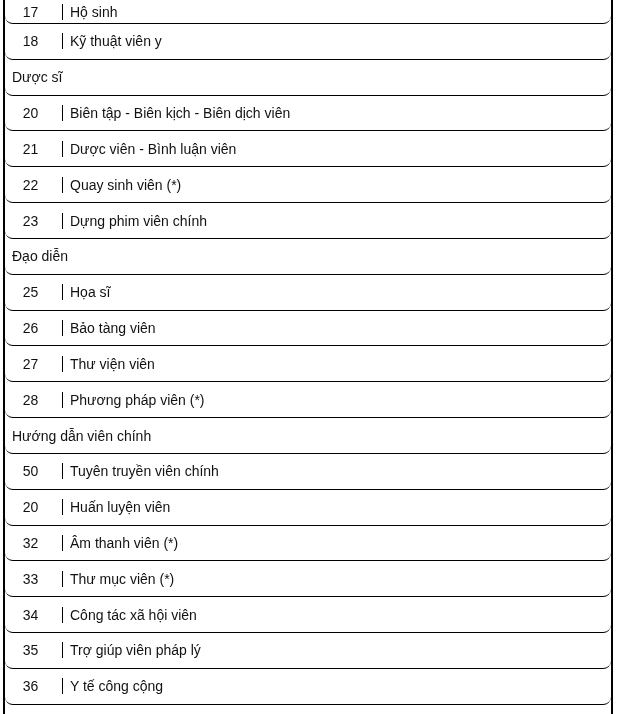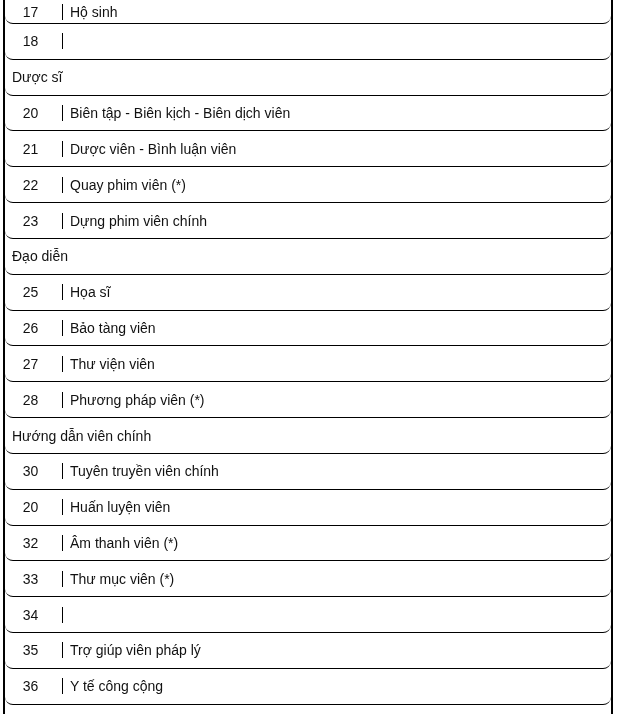--- a/index.html
+++ b/index.html
@@ -69,20 +69,23 @@
     </div>
     <div class="cell-title">
       <span>Hộ sinh</span>
     </div>
   </div>
 
   <div class="row">
     <div class="cell-no">
       <span>18</span>
     </div>
+    <div class="cell-title">
+      <span>Kỹ thuật viên y</span>
+    </div>
   </div>
 
   <div class="row">
     <div class="cell-title">
       <span>Dược sĩ</span>
     </div>
   </div>
 
   <div class="row">
     <div class="cell-no">
@@ -100,21 +103,21 @@
     <div class="cell-title">
       <span>Dược viên - Bình luận viên</span>
     </div>
   </div>
 
   <div class="row">
     <div class="cell-no">
       <span>22</span>
     </div>
     <div class="cell-title">
-      <span>Quay phim viên (*)</span>
+      <span>Quay sinh viên (*)</span>
     </div>
   </div>
 
   <div class="row">
     <div class="cell-no">
       <span>23</span>
     </div>
     <div class="cell-title">
       <span>Dựng phim viên chính</span>
     </div>
@@ -163,21 +166,21 @@
   </div>
 
   <div class="row">
     <div class="cell-title">
       <span>Hướng dẫn viên chính</span>
     </div>
   </div>
 
   <div class="row">
     <div class="cell-no">
-      <span>30</span>
+      <span>50</span>
     </div>
     <div class="cell-title">
       <span>Tuyên truyền viên chính</span>
     </div>
   </div>
 
   <div class="row">
     <div class="cell-no">
       <span>20</span>
     </div>
@@ -200,20 +203,23 @@
       <span>33</span>
     </div>
     <div class="cell-title">
       <span>Thư mục viên (*)</span>
     </div>
   </div>
 
   <div class="row">
     <div class="cell-no">
       <span>34</span>
+    </div>
+    <div class="cell-title">
+      <span>Công tác xã hội viên</span>
     </div>
   </div>
 
   <div class="row">
     <div class="cell-no">
       <span>35</span>
     </div>
     <div class="cell-title">
       <span>Trợ giúp viên pháp lý</span>
     </div>

